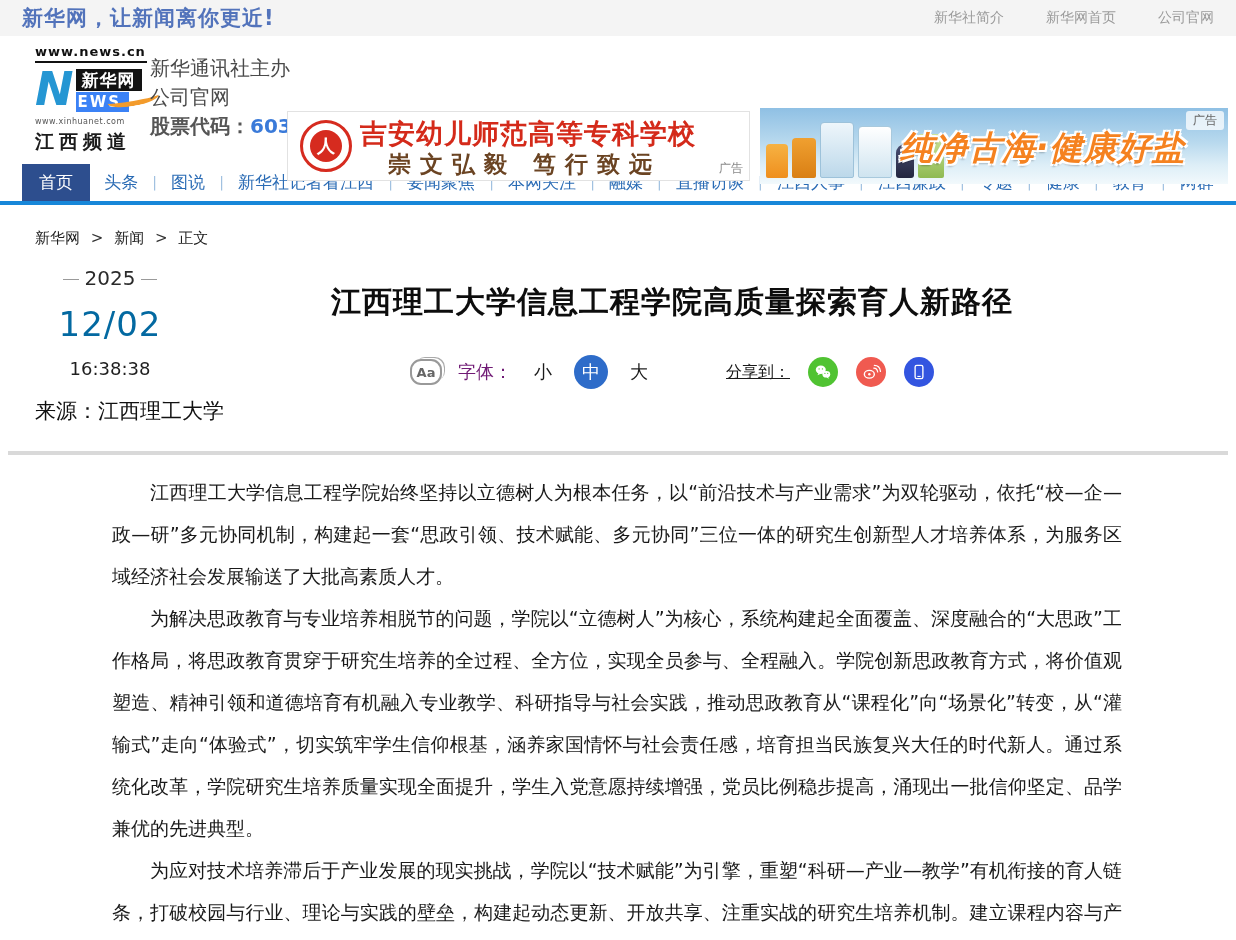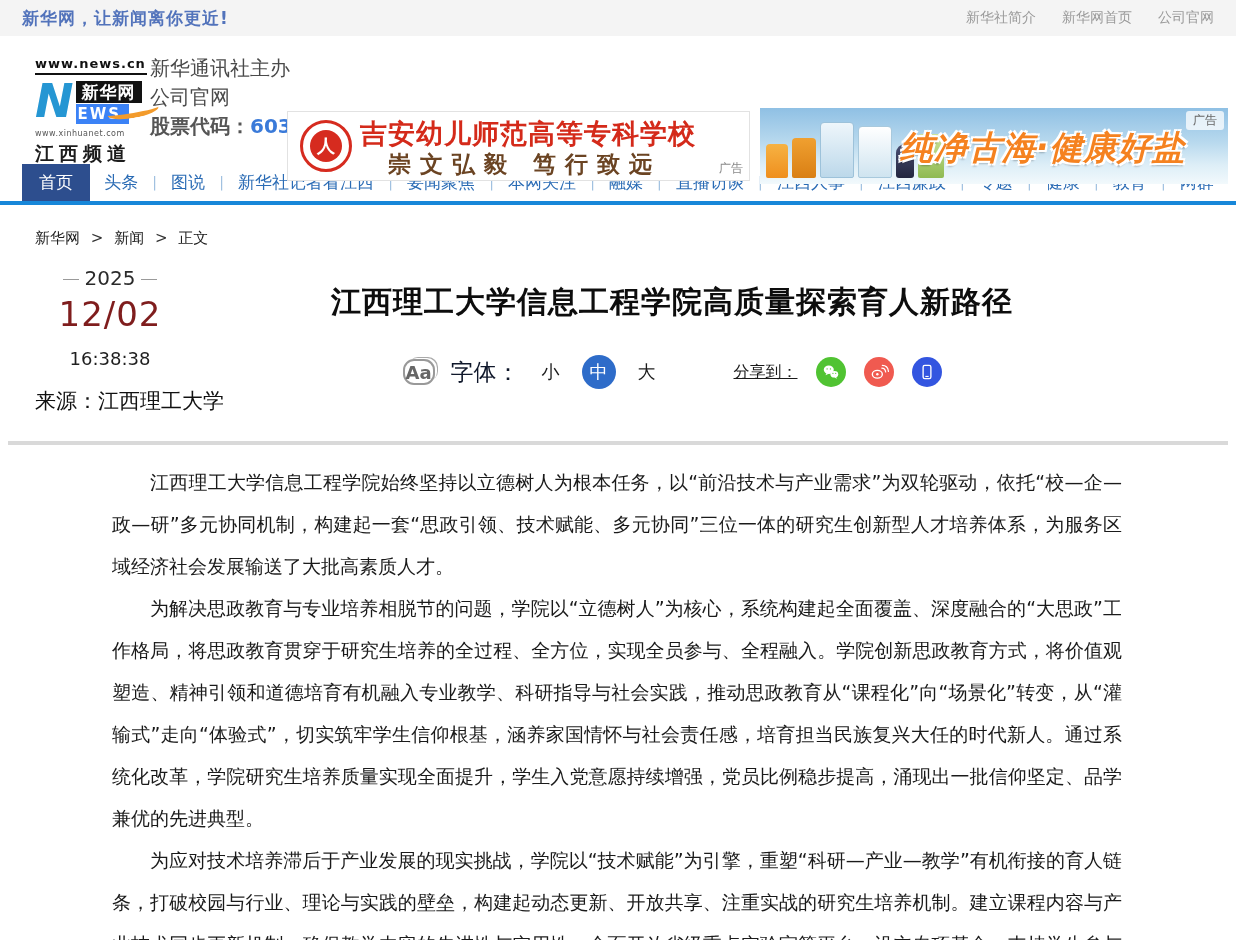--- a/index.html
+++ b/index.html
@@ -2,27 +2,27 @@
 <html><head>
 <meta charset="utf-8">
 <style>
   * { margin:0; padding:0; box-sizing:border-box; }
   html,body { width:1236px; height:940px; overflow:hidden; background:#fff;
     font-family:"DejaVu Sans","Liberation Sans",sans-serif; }
 
   
   .topbar { height:36px; background:#f4f4f4; display:flex; align-items:center;
     justify-content:space-between; padding:0 22px; }
-  .topbar-slogan { color:#5273bb; font-size:17px; font-weight:bold; letter-spacing:1px; }
+  .topbar-slogan { color:#5273bb; font-size:21px; font-weight:bold; letter-spacing:1px; }
   .toplinks { display:flex; gap:26px; }
-  .toplinks a { color:#9a9a9a; font-size:14px; text-decoration:none; cursor:pointer; }
+  .toplinks a { color:#9a9a9a; font-size:14px; text-decoration:none; cursor:pointer;margin-left:16px; }
 
   
   .header { position:relative; height:127px; background:#fff; }
-  .logo-block { position:absolute; left:35px; top:20px; width:118px; cursor:pointer; }
+  .logo-block { position:absolute; left:35px; top:8px; width:118px; cursor:pointer; }
   .logo-url-top { font-size:13px; font-weight:bold; color:#111; letter-spacing:1px;
     border-bottom:2px solid #111; padding-bottom:2px; width:112px; }
   .logo-graphic { position:relative; margin-top:3px; display:flex; align-items:flex-start; height:50px; }
   .logo-n { color:#2596d3; font-size:46px; font-weight:bold; line-height:46px; font-style:italic; }
   .logo-stack { margin-left:2px; margin-top:3px; }
   .logo-cn { background:#121212; color:#fff; font-size:17px; font-weight:bold;
     padding:1px 6px; letter-spacing:1px; }
   .logo-ews { background:#3b82f6; color:#fff; font-size:15px; font-weight:bold;
     padding:1px 8px 1px 2px; letter-spacing:2px; display:inline-block; }
   .logo-swoosh { position:absolute; right:-6px; top:26px; width:52px; height:14px;
@@ -76,32 +76,32 @@
   .breadcrumb .crumb { cursor:pointer; }
   .breadcrumb .sep { margin:0 6px; color:#333; }
 
   
   .article-head { display:flex; margin-top:18px;justify-content:space-between; }
   .date-col { width:196px; padding-left:35px; flex:none; }
   .date-center { text-align:center; width:150px; }
   .year { font-size:20px; color:#2a2a2a; }
   .year::before,.year::after { content:""; display:inline-block; width:16px; height:1px;
     background:#9a9a9a; vertical-align:middle; margin:0 6px; }
-  .monthday { font-size:34px; color:#7f1d1d; margin-top:4px; letter-spacing:1px; }
+  .monthday { font-size:34px; color:#0369a1; margin-top:14px; letter-spacing:1px; }
   .time { font-size:18px; color:#1f1f1f; margin-top:14px; }
   .source { font-size:21px; color:#111; margin-top:18px; text-align:left; white-space:nowrap; }
 
   .title-col { flex:1; padding-right:88px; }
   .article-title { font-size:30px; font-weight:bold; color:#0d0d0d; text-align:center;
     margin-top:16px; letter-spacing:1px; }
   .tools { display:flex; align-items:center; justify-content:center; margin-top:32px; gap:14px; }
   .aa-icon { width:32px; height:26px; border:2px solid #999; border-radius:11px; color:#666;
-    font-size:18px; font-weight:bold; display:flex; align-items:center; justify-content:center;
+    font-size:13px; font-weight:bold; display:flex; align-items:center; justify-content:center;
     box-shadow:3px -2px 0 -1px #fff, 4px -3px 0 -1px #aaa; margin-right:2px; }
-  .font-label { font-size:23px; color:#0f172a; }
+  .font-label { font-size:18px; color:#701a75; }
   .fs-opt { font-size:18px; color:#1a1a1a; cursor:pointer; padding:0 8px; }
   .fs-opt.active { background:#2e6cc9; color:#fff; border-radius:50%; width:34px; height:34px;
     display:flex; align-items:center; justify-content:center; padding:0; }
   .share-label { font-size:16px; color:#1a1a1a; margin-left:56px;text-decoration:underline; }
   .share-btn { width:30px; height:30px; border-radius:50%; display:flex; align-items:center;
     justify-content:center; cursor:pointer; margin-left:4px; }
   .share-wechat { background:#50c332; }
   .share-weibo  { background:#f05a50; }
   .share-phone  { background:#3355e0; }
 

